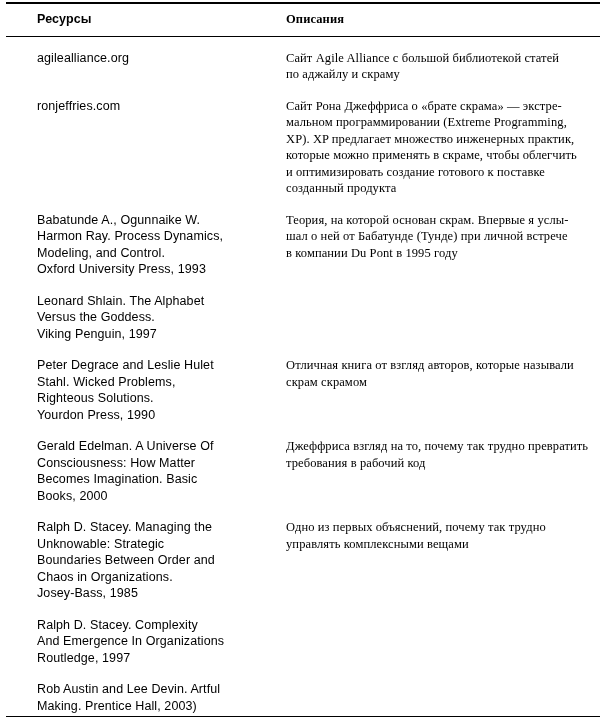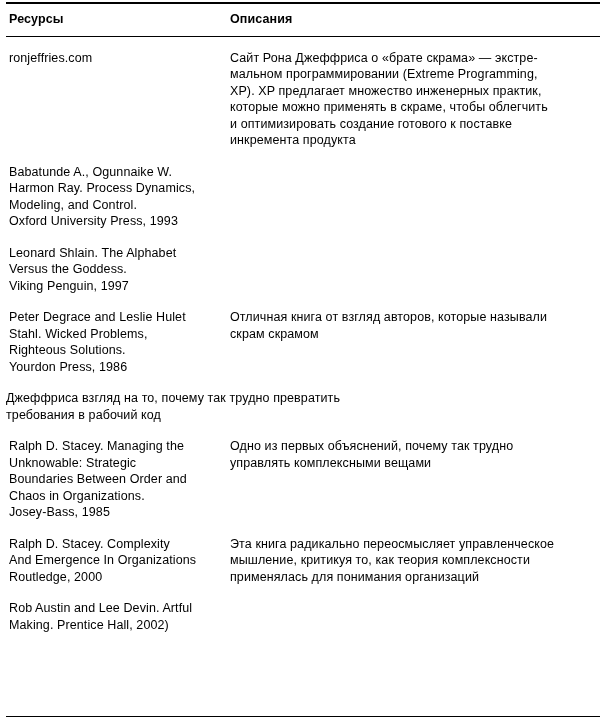--- a/index.html
+++ b/index.html
@@ -46,32 +46,34 @@
   .row {
     display: flex;
     align-items: flex-start;
     margin-bottom: 15px;
   }
   .cell {
     font-size: 12.5px;
     line-height: 16.5px;
     white-space: pre-line;
     letter-spacing: 0.1px;
+    margin-left: 28px;
   }
   .col-left {
     flex: 0 0 224px;
     width: 224px;
     box-sizing: border-box;
     padding-right: 12px;
     padding-left: 3px;
   }
   .col-right {
     flex: 1 1 auto;
     box-sizing: border-box;
     padding-right: 2px;
+    font-family: Liberation Serif, serif;
   }
   .bottom-rule {
     position: absolute;
     left: 6px;
     right: 6px;
     bottom: 1px;
     border: none;
     border-top: 2px solid #000000;
     margin: 0;
   }
@@ -85,79 +87,88 @@
 
   <div class="header-row">
     <div class="cell col-left">Ресурсы</div>
     <div class="cell col-right">Описания</div>
   </div>
 
   <hr class="rule-thin">
 
   <div class="rows">
 
+    <div class="row">
+      <div class="cell col-left">agilealliance.org</div>
+      <div class="cell col-right">Сайт Agile Alliance с большой библиотекой статей
+по аджайлу и скраму</div>
+    </div>
 
     <div class="row">
       <div class="cell col-left">ronjeffries.com</div>
       <div class="cell col-right">Сайт Рона Джеффриса о «брате скрама» — экстре-
 мальном программировании (Extreme Programming,
 XP). XP предлагает множество инженерных практик,
 которые можно применять в скраме, чтобы облегчить
 и оптимизировать создание готового к поставке
-инкремента продукта</div>
+созданный продукта</div>
     </div>
 
     <div class="row">
       <div class="cell col-left">Babatunde A., Ogunnaike W.
 Harmon Ray. Process Dynamics,
 Modeling, and Control.
 Oxford University Press, 1993</div>
+      <div class="cell col-right">Теория, на которой основан скрам. Впервые я услы-
+шал о ней от Бабатунде (Тунде) при личной встрече
+в компании Du Pont в 1995 году</div>
     </div>
 
     <div class="row">
       <div class="cell col-left">Leonard Shlain. The Alphabet
 Versus the Goddess.
 Viking Penguin, 1997</div>
     </div>
 
     <div class="row">
       <div class="cell col-left">Peter Degrace and Leslie Hulet
 Stahl. Wicked Problems,
 Righteous Solutions.
-Yourdon Press, 1986</div>
+Yourdon Press, 1990</div>
       <div class="cell col-right">Отличная книга от взгляд авторов, которые называли
 скрам скрамом</div>
     </div>
 
     <div class="row">
+      <div class="cell col-left">Gerald Edelman. A Universe Of
+Consciousness: How Matter
+Becomes Imagination. Basic
+Books, 2000</div>
       <div class="cell col-right">Джеффриса взгляд на то, почему так трудно превратить
 требования в рабочий код</div>
     </div>
 
     <div class="row">
       <div class="cell col-left">Ralph D. Stacey. Managing the
 Unknowable: Strategic
 Boundaries Between Order and
 Chaos in Organizations.
 Josey-Bass, 1985</div>
       <div class="cell col-right">Одно из первых объяснений, почему так трудно
 управлять комплексными вещами</div>
     </div>
 
     <div class="row">
       <div class="cell col-left">Ralph D. Stacey. Complexity
 And Emergence In Organizations
-Routledge, 2000</div>
-      <div class="cell col-right">Эта книга радикально переосмысляет управленческое
-мышление, критикуя то, как теория комплексности
-применялась для понимания организаций</div>
+Routledge, 1997</div>
     </div>
 
     <div class="row">
       <div class="cell col-left">Rob Austin and Lee Devin. Artful
-Making. Prentice Hall, 2002)</div>
+Making. Prentice Hall, 2003)</div>
     </div>
 
   </div>
 
   <hr class="bottom-rule">
 
 </div>
 
 </body></html>

